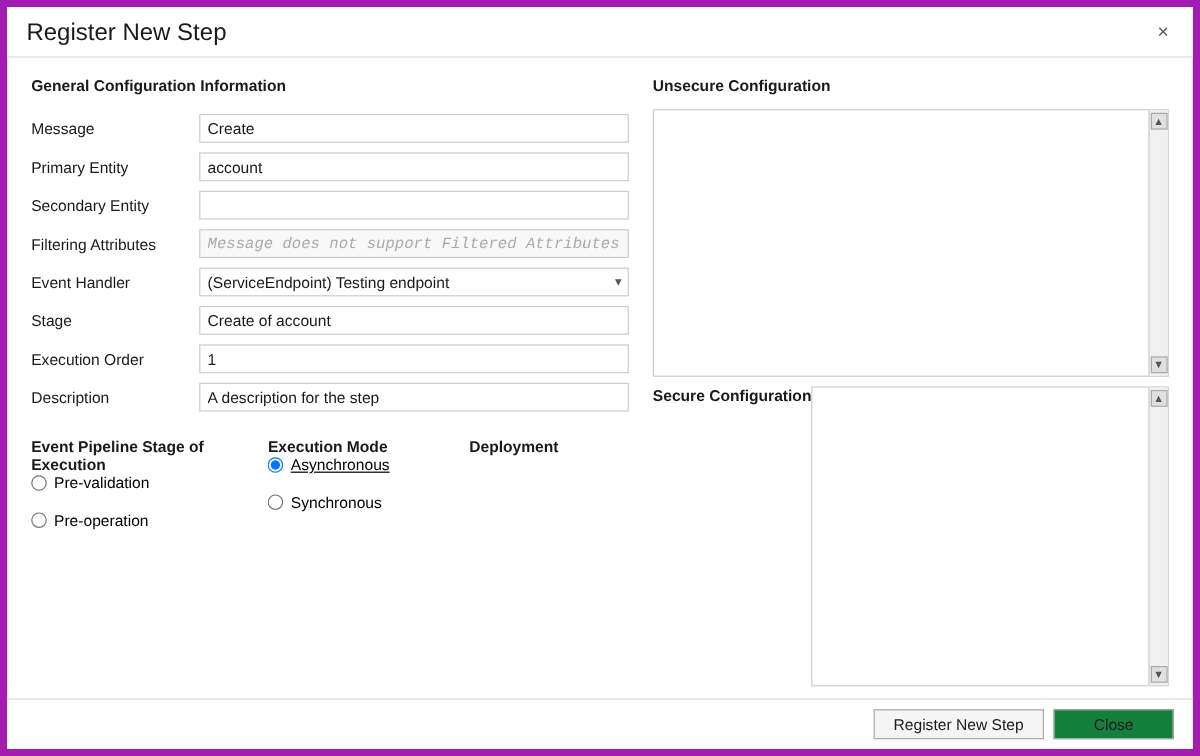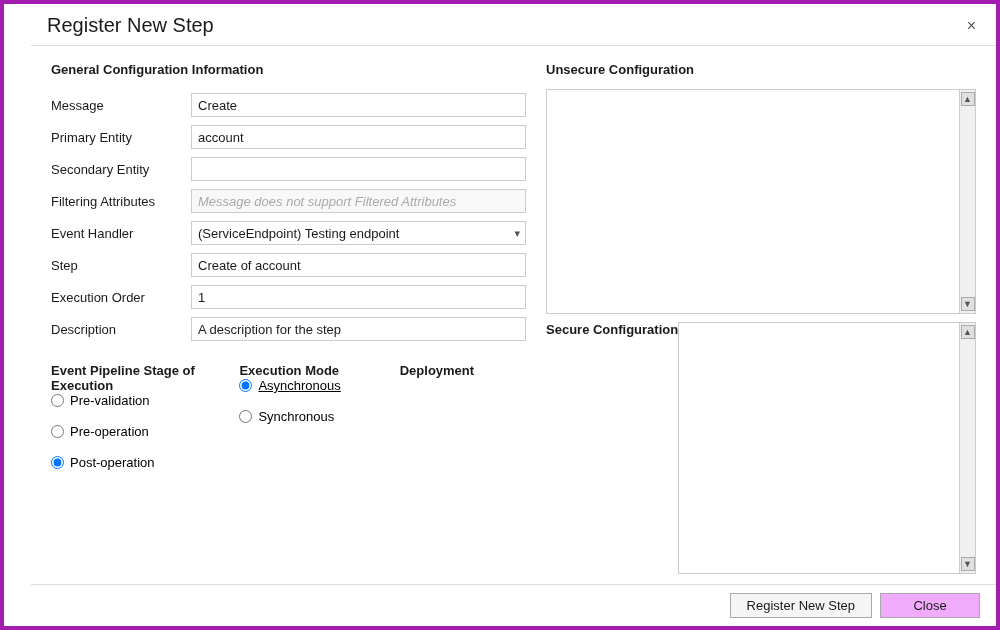--- a/index.html
+++ b/index.html
@@ -9,27 +9,26 @@
       background: #f0f0f0;
       display: flex;
       justify-content: center;
       align-items: center;
       width: 1000px;
       height: 630px;
       overflow: hidden;
     }
     .dialog {
       background: #ffffff;
-      border: 4px solid #a21caf;
+      border: 6px solid #a21caf;
       width: 1000px;
       height: 630px;
       position: relative;
       display: flex;
       flex-direction: column;
-      padding-left: 27px;
     }
     .title-bar {
       background: #ffffff;
       border-bottom: 1px solid #ddd;
       padding: 10px 16px 8px 16px;
       display: flex;
       justify-content: space-between;
       align-items: center;
     }
     .title-bar h1 {
@@ -211,21 +210,21 @@
       display: flex;
       justify-content: flex-end;
       gap: 8px;
       background: #fff;
     }
     .btn {
       padding: 4px 16px;
       font-size: 13px;
       font-family: inherit;
       border: 1px solid #aaa;
-      background: #f0abfc;
+      background: #15803d;
       cursor: pointer;
       color: #1a1a1a;
       min-width: 100px;
     }
     .btn-primary {
       background: #f5f5f5;
     }
     .right-panels-container {
       display: flex;
       flex-direction: column;
@@ -268,32 +267,32 @@
           <tr>
             <td>Primary Entity</td>
             <td><input type="text" value="account" style=""></td>
           </tr>
           <tr>
             <td>Secondary Entity</td>
             <td><input type="text" style=""></td>
           </tr>
           <tr>
             <td>Filtering Attributes</td>
-            <td><input type="text" style="color: rgb(170, 170, 170); font-style: italic;" readonly="" placeholder="Message does not support Filtered Attributes"></td>
+            <td><input type="text" style="color: rgb(170, 170, 170); font-style: italic; font-family: Liberation Mono, monospace;" readonly="" placeholder="Message does not support Filtered Attributes"></td>
           </tr>
           <tr>
             <td>Event Handler</td>
             <td>
               <div class="select-wrapper">
                 <select><option>(ServiceEndpoint) Testing endpoint</option></select>
               </div>
             </td>
           </tr>
           <tr>
-            <td>Step</td>
+            <td>Stage</td>
             <td><input type="text" value="Create of account" style=""></td>
           </tr>
           <tr>
             <td>Execution Order</td>
             <td><input type="text" value="1" style=""></td>
           </tr>
           <tr>
             <td>Description</td>
             <td><input type="text" value="A description for the step" style=""></td>
           </tr>
@@ -305,24 +304,20 @@
         <div class="pipeline-section">
           <div class="bottom-section-title">Event Pipeline Stage of Execution</div>
           <div class="radio-group">
             <label class="radio-item">
               <input type="radio" name="pipeline" style="">
               <span>Pre-validation</span>
             </label>
             <label class="radio-item">
               <input type="radio" name="pipeline" style="">
               <span>Pre-operation</span>
-            </label>
-            <label class="radio-item">
-              <input type="radio" name="pipeline" checked="" style="">
-              <span>Post-operation</span>
             </label>
           </div>
         </div>
 
         <div class="exec-mode-section">
           <div class="bottom-section-title">Execution Mode</div>
           <div class="radio-group">
             <label class="radio-item">
               <input type="radio" name="execmode" checked="" style="">
               <span style="text-decoration:underline;">Asynchronous</span>

